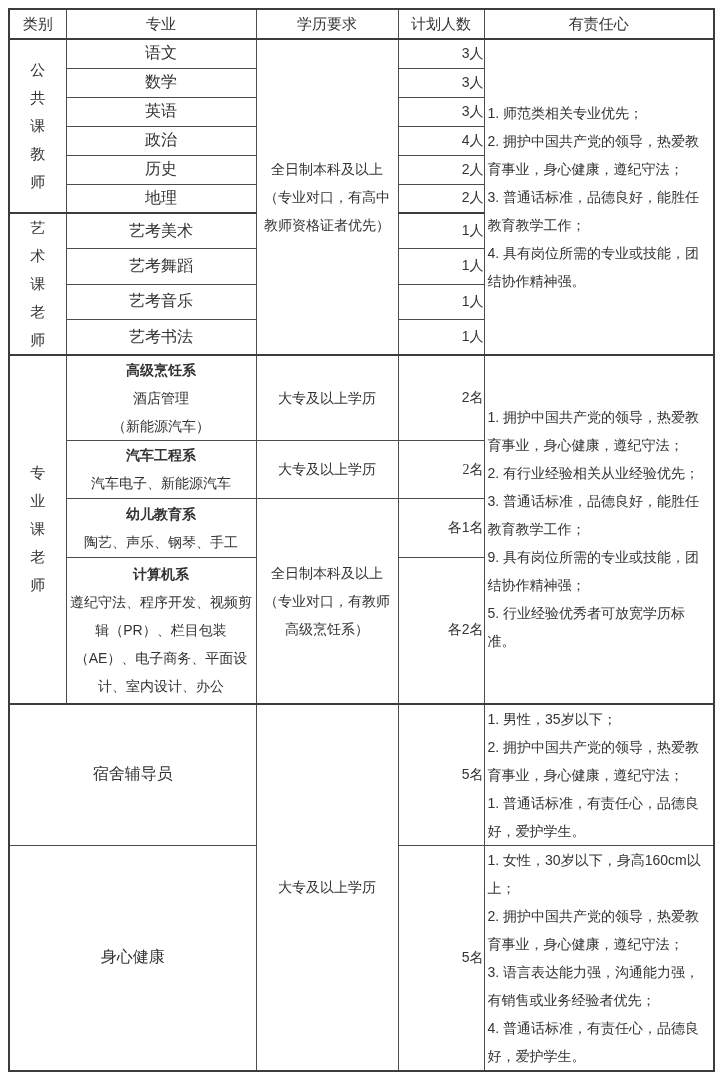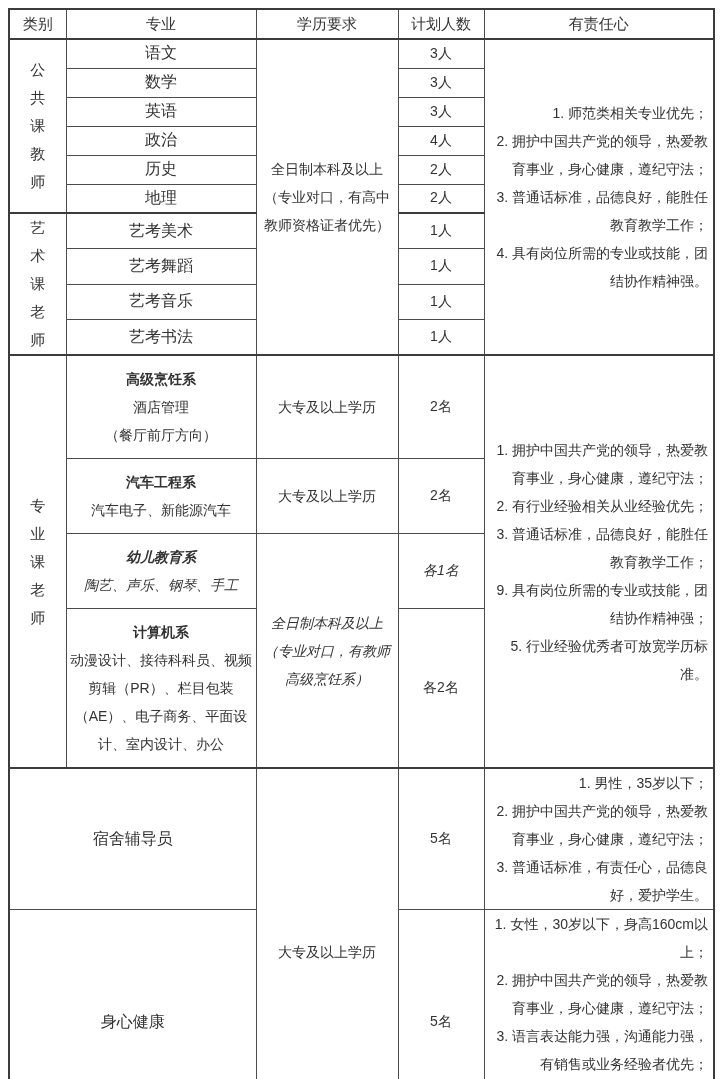--- a/index.html
+++ b/index.html
@@ -36,45 +36,45 @@
   col.c-cat{width:57px;}
   col.c-major{width:190px;}
   col.c-edu{width:142px;}
   col.c-count{width:86px;}
   col.c-req{width:230px;}
   
   tr.hdr{height:30px;}
   tr.r-pub{height:29px;}
   tr.r-art{height:35px;}
   tr.r11{height:85px;}
-  tr.r12{height:58px;}
-  tr.r13{height:59px;font-style:italic;}
+  tr.r12{height:58px;font-family:Liberation Serif, serif;}
+  tr.r13{height:59px;}
   tr.r14{height:146px;}
   tr.r15{height:137px;}
   tr.r16{height:224px;}
   
   td.cat{
     font-size:15px;
     line-height:28px;
     white-space:pre-line;
     text-align:center;
   }
   td.major{font-size:16px;}
   td.edu{line-height:28px;}
   td.edu .line{line-height:28px;}
-  td.dept{line-height:28px;padding:9px 2px;}
+  td.dept{line-height:28px;padding:0 2px;}
   td.dept .dept-title{font-weight:bold;line-height:28px;}
   td.dept .line{line-height:28px;}
-  td.count{font-size:14px;}
+  td.count{font-size:14px;text-align:right;}
   td.req{
     text-align:left;
     line-height:28px;
     padding:0 5px 0 3px;
   }
-  td.req .req-item{line-height:28px;text-align:right;}
+  td.req .req-item{line-height:28px;}
   td.pos{font-size:16px;}
 </style>
 </head>
 <body>
 
 <table class="recruit">
   <colgroup>
     <col class="c-cat">
       <col class="c-major">
       <col class="c-edu">
@@ -157,21 +157,21 @@
     <tr class="sec r11">
       <td class="cat" rowspan="4">专
 业
 课
 老
 师</td>
       <td class="dept">
         <div class="dept-title">高级烹饪系</div>
         <div>
             <div class="line">酒店管理</div>
-            <div class="line">（餐厅前厅方向）</div>
+            <div class="line">（新能源汽车）</div>
           </div>
       </td>
       <td class="edu">大专及以上学历</td>
       <td class="count">2名</td>
       <td class="req" rowspan="4">
           <div class="req-item">1. 拥护中国共产党的领导，热爱教育事业，身心健康，遵纪守法；</div>
           <div class="req-item">2. 有行业经验相关从业经验优先；</div>
           <div class="req-item">3. 普通话标准，品德良好，能胜任教育教学工作；</div>
           <div class="req-item">9. 具有岗位所需的专业或技能，团结协作精神强；</div>
           <div class="req-item">5. 行业经验优秀者可放宽学历标准。</div>
@@ -198,34 +198,34 @@
           <div class="line">全日制本科及以上</div>
           <div class="line">（专业对口，有教师</div>
           <div class="line">高级烹饪系）</div>
         </td>
       <td class="count">各1名</td>
     </tr>
     <tr class="r14">
       <td class="dept">
         <div class="dept-title">计算机系</div>
         <div>
-            <div class="line">动漫设计、接待科科员、视频剪辑（PR）、栏目包装（AE）、电子商务、平面设计、室内设计、办公</div>
+            <div class="line">遵纪守法、程序开发、视频剪辑（PR）、栏目包装（AE）、电子商务、平面设计、室内设计、办公</div>
           </div>
       </td>
       <td class="count">各2名</td>
     </tr>
 
     <tr class="sec r15">
       <td class="pos" colspan="2">宿舍辅导员</td>
       <td class="edu" rowspan="2">大专及以上学历</td>
       <td class="count">5名</td>
       <td class="req">
           <div class="req-item">1. 男性，35岁以下；</div>
           <div class="req-item">2. 拥护中国共产党的领导，热爱教育事业，身心健康，遵纪守法；</div>
-          <div class="req-item">3. 普通话标准，有责任心，品德良好，爱护学生。</div>
+          <div class="req-item">1. 普通话标准，有责任心，品德良好，爱护学生。</div>
         </td>
     </tr>
     <tr class="r16">
       <td class="pos" colspan="2">身心健康</td>
       <td class="count">5名</td>
       <td class="req">
           <div class="req-item">1. 女性，30岁以下，身高160cm以上；</div>
           <div class="req-item">2. 拥护中国共产党的领导，热爱教育事业，身心健康，遵纪守法；</div>
           <div class="req-item">3. 语言表达能力强，沟通能力强，有销售或业务经验者优先；</div>
           <div class="req-item">4. 普通话标准，有责任心，品德良好，爱护学生。</div>

